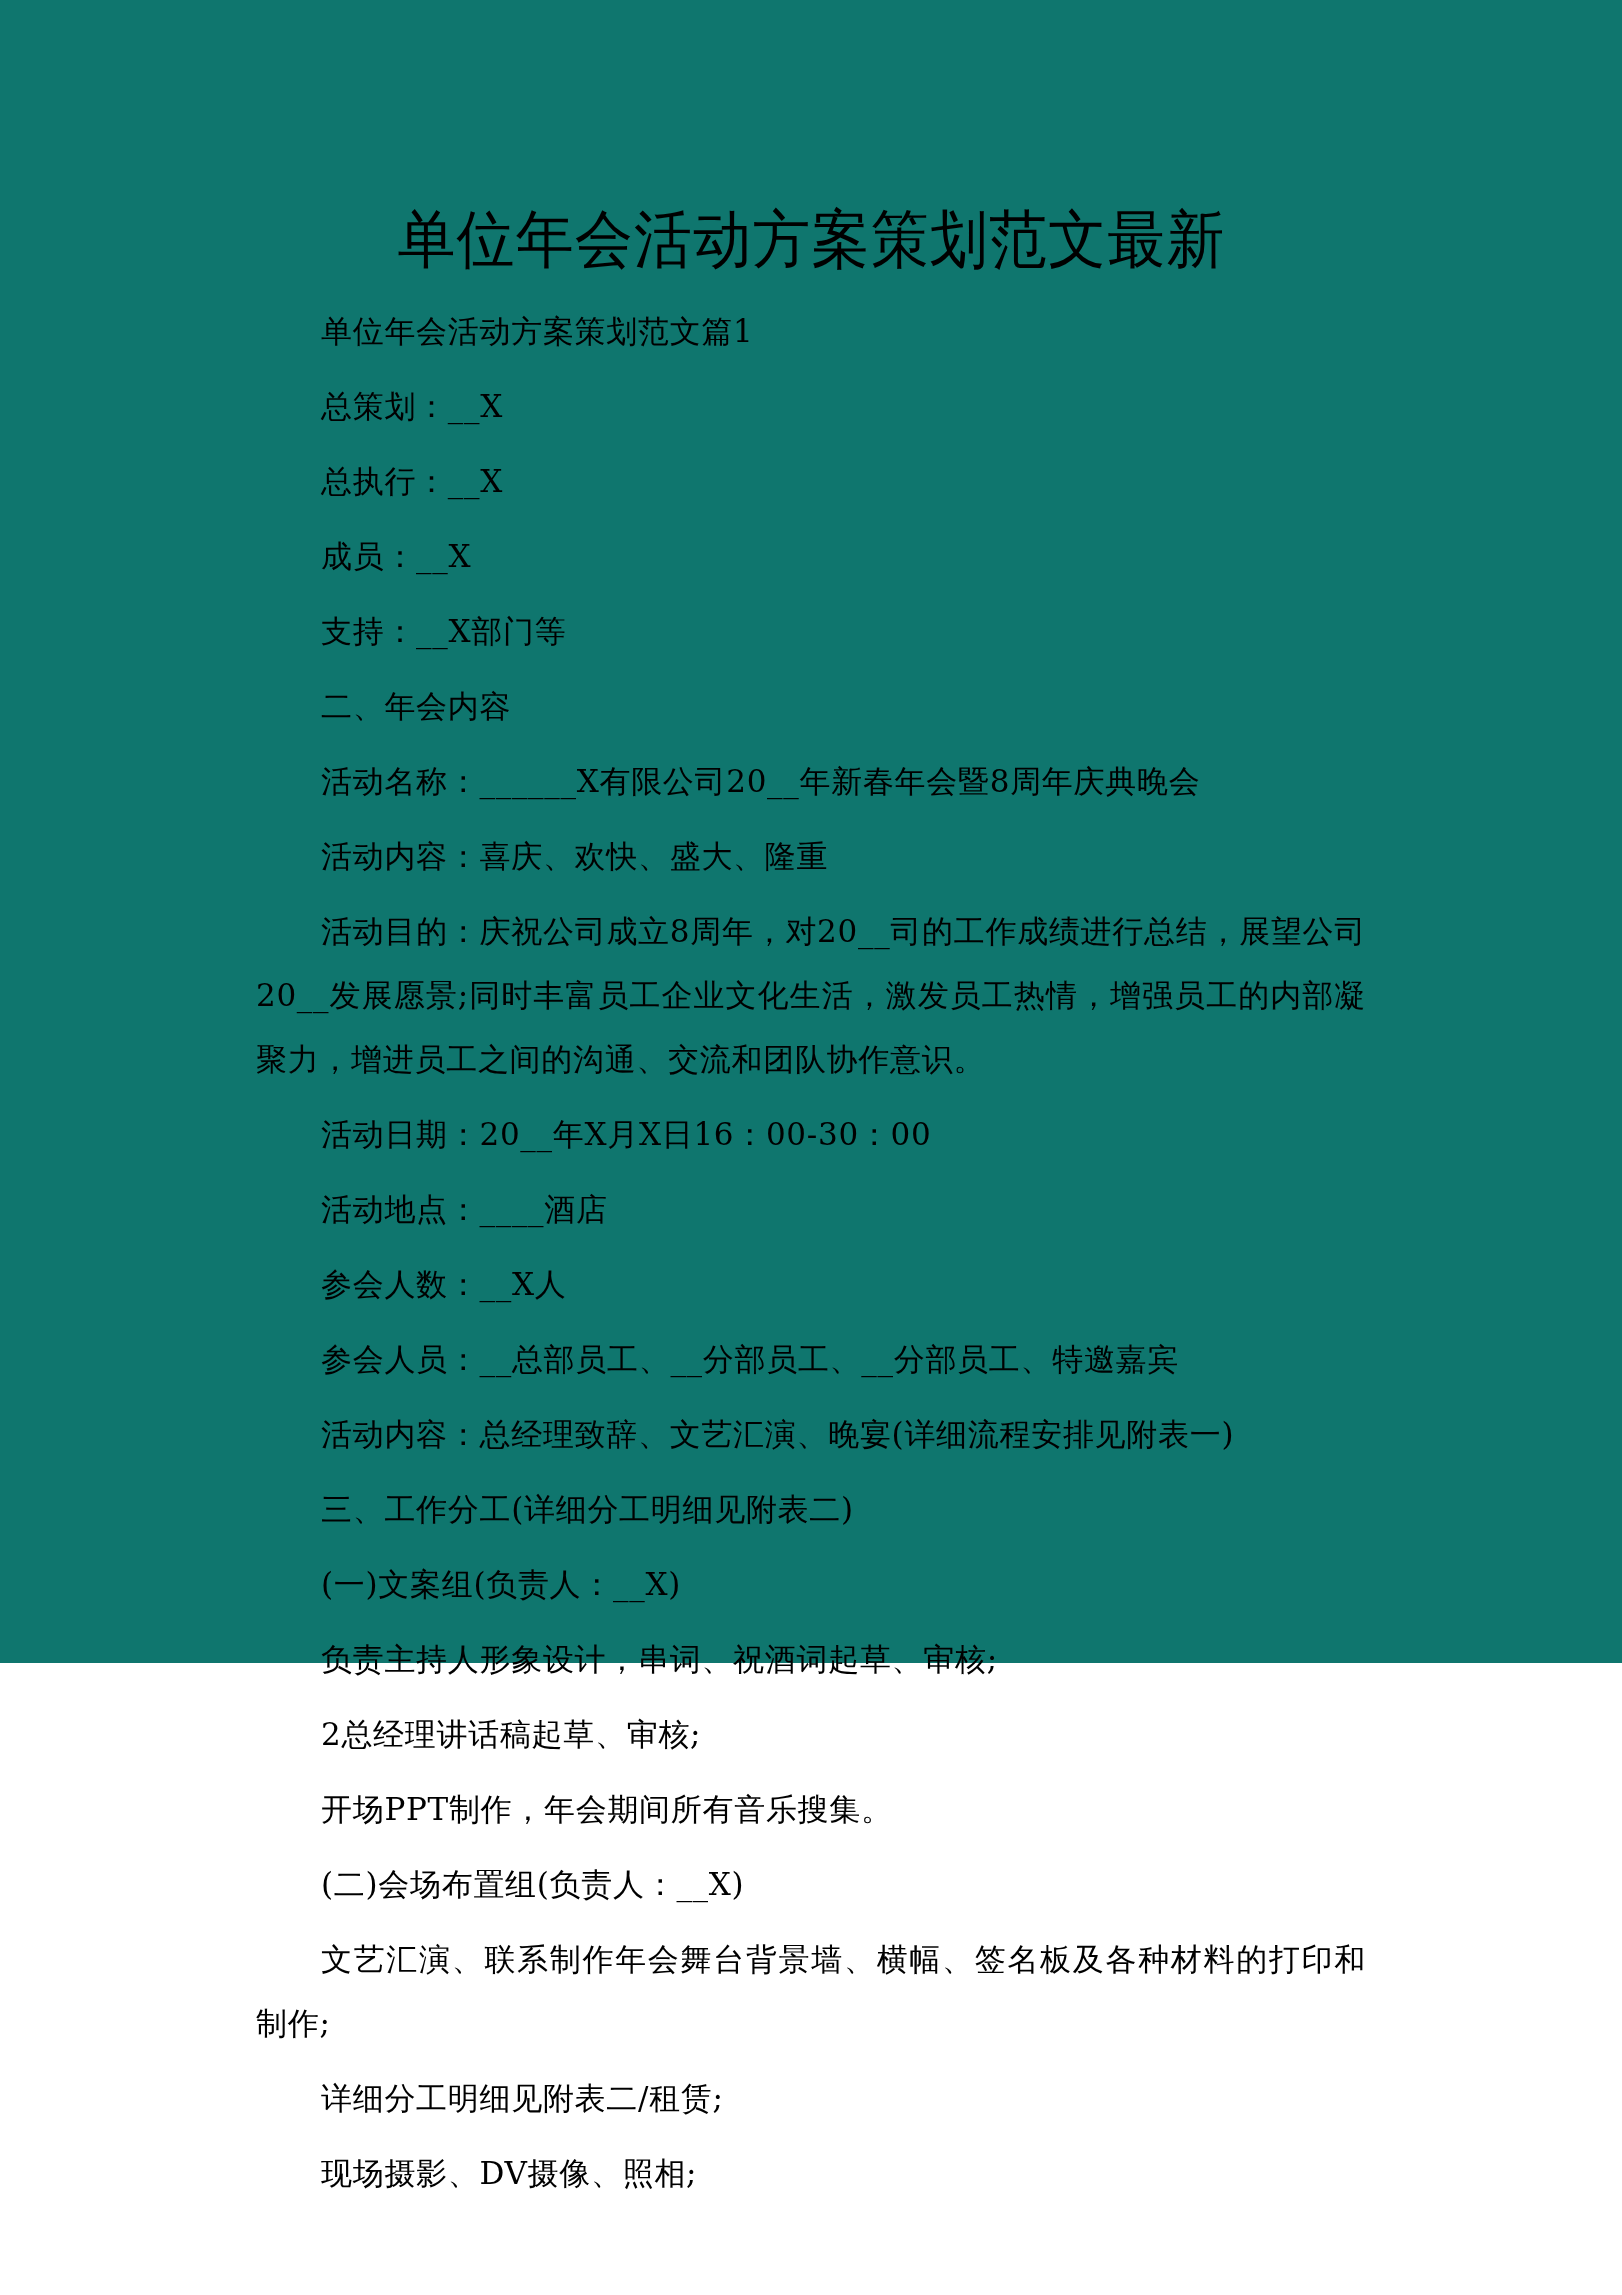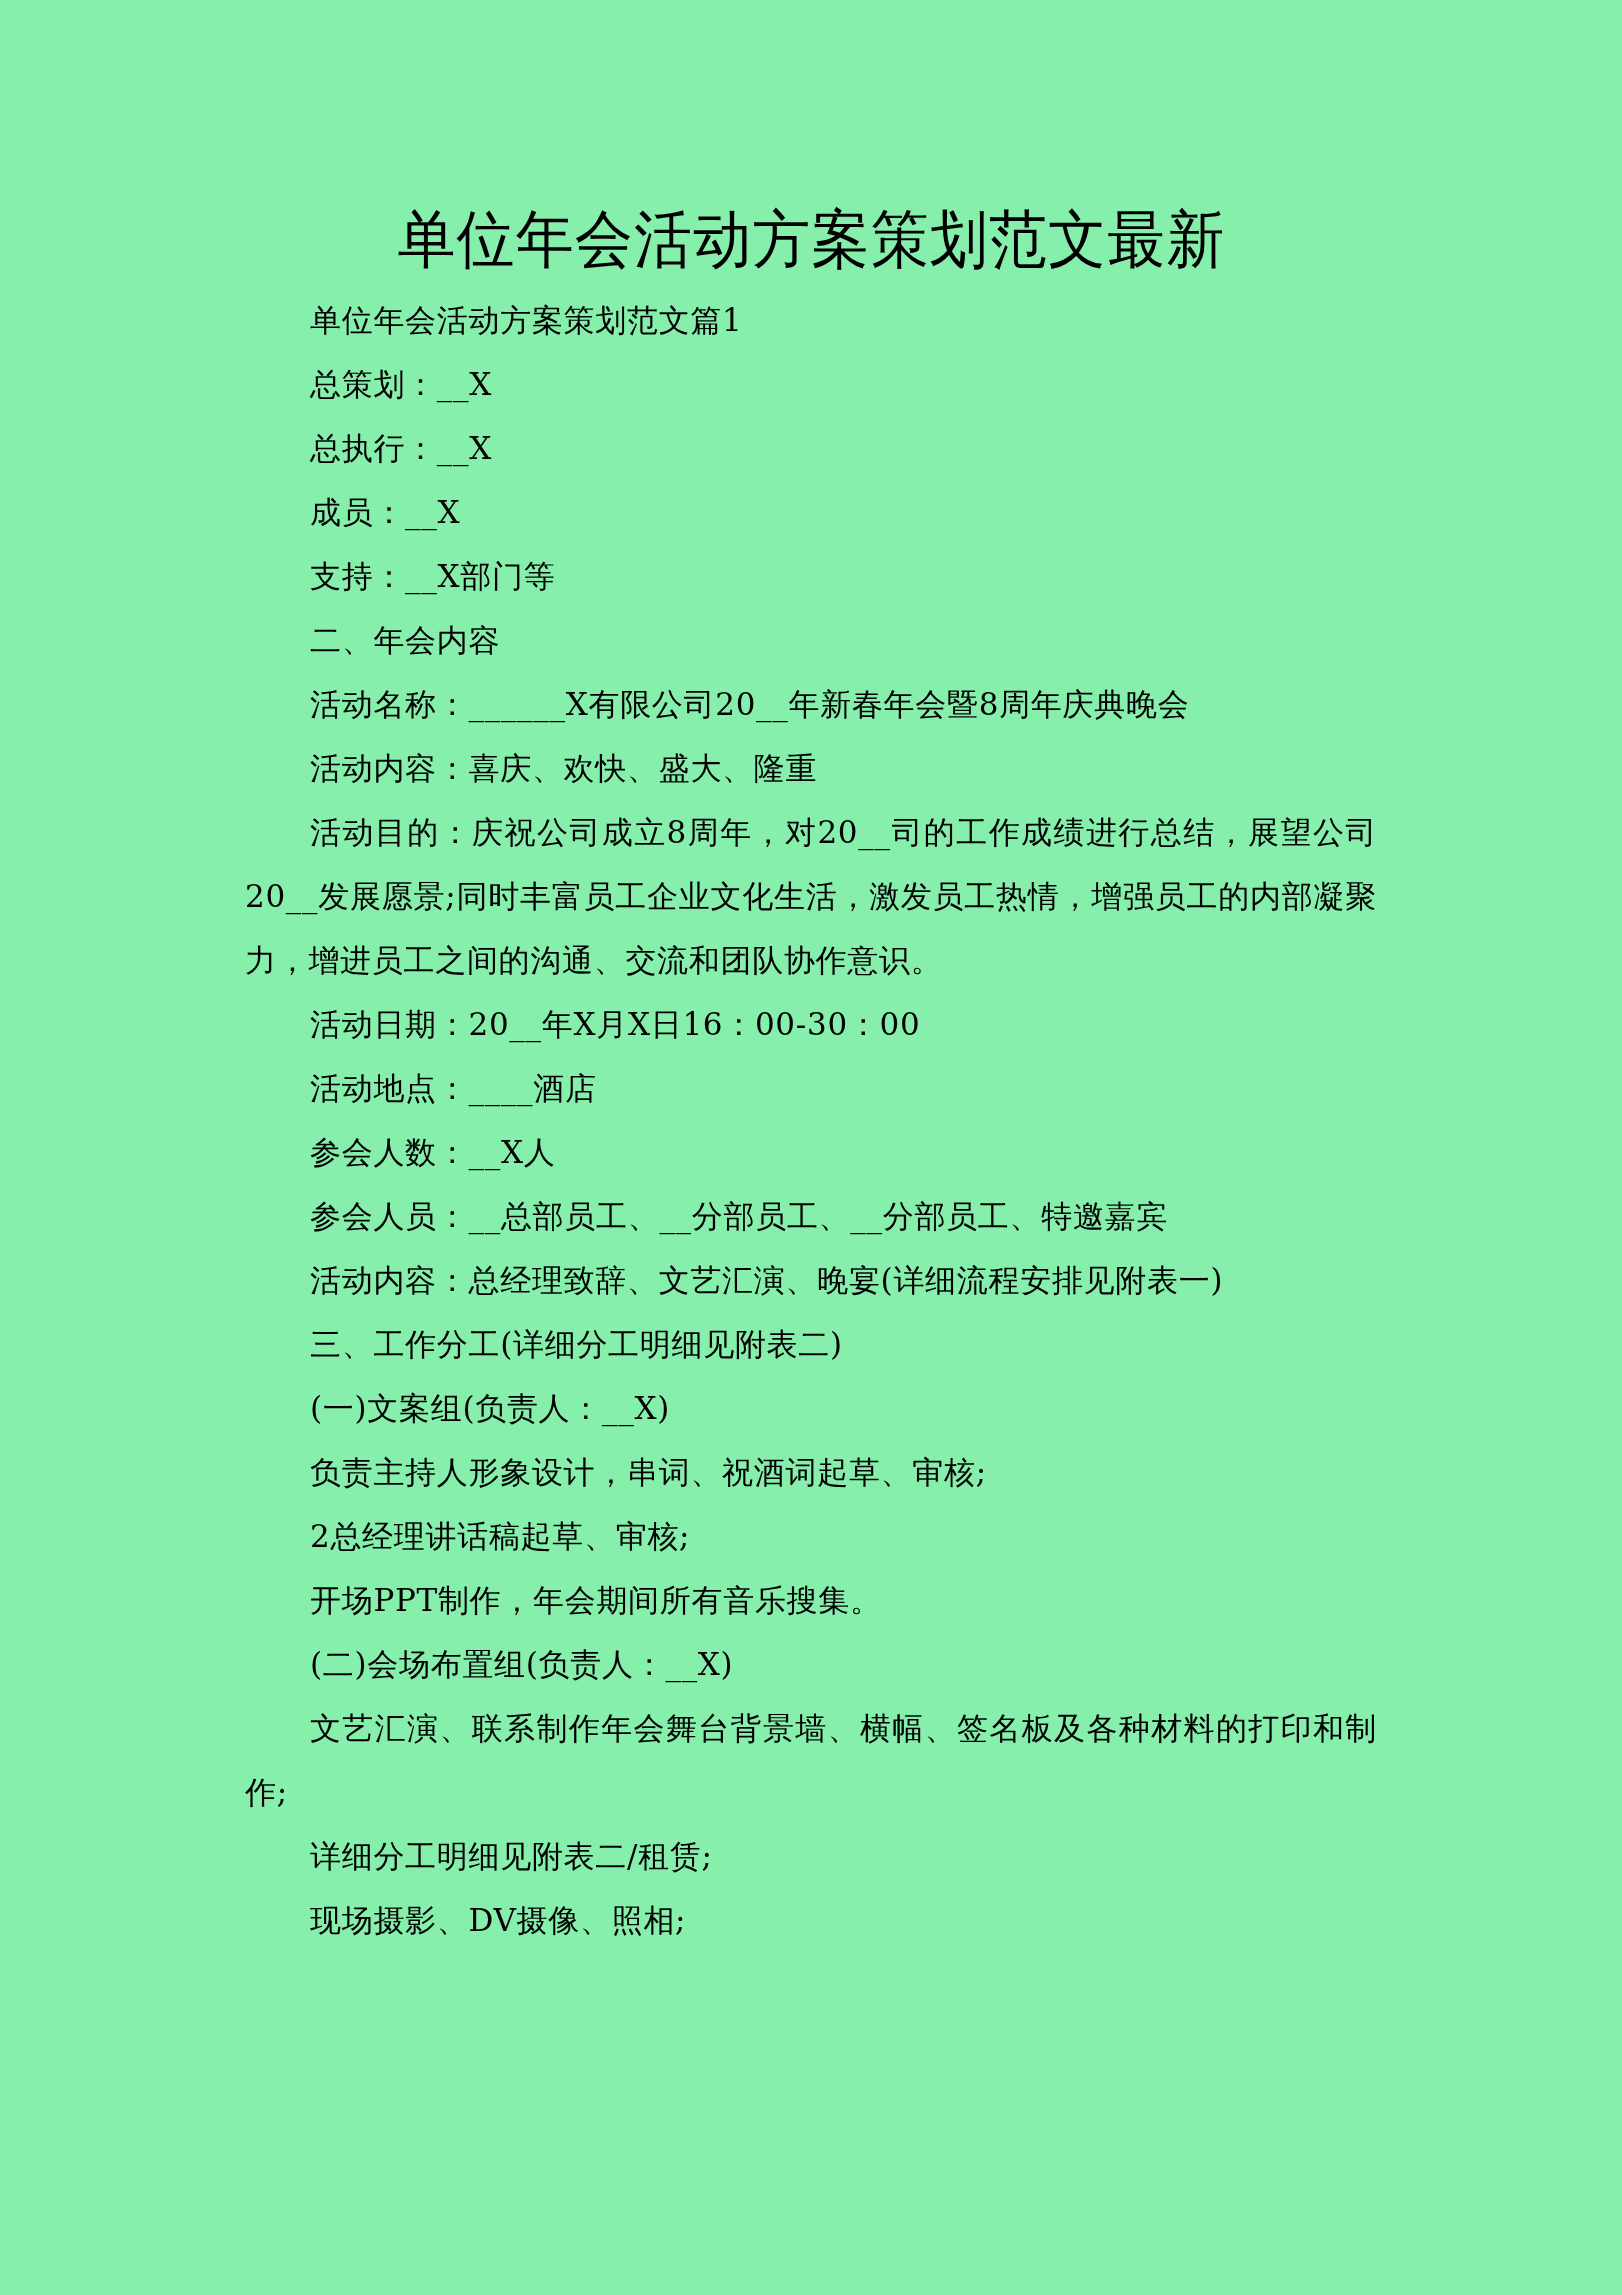--- a/index.html
+++ b/index.html
@@ -1,22 +1,22 @@
 <!DOCTYPE html>
 <html style="font-size:10.5px"><head>
   <meta charset="utf-8">
   <style>
     html, body { margin: 0; padding: 0; background: #ffffff; }
     body { width: 1623px; height: 2295px; position: relative; overflow: hidden;
            font-family: "DejaVu Serif", "Liberation Serif", serif; color: #000; }
-    .page { position: absolute; left: 0; top: 0; width: 1623px; height: 2295px; background: #86efac; }
+    .page { position: absolute; left: 0; top: 0; width: 1623px; height: 1663px; background: #0f766e; }
     .title { position: absolute; left: 0; width: 1623px; top: 200px; text-align: center;
              font-size: 63px; line-height: 79px; letter-spacing: 1.3px; transform: scaleX(0.92); }
     .body { position: absolute; left: 245px; top: 288px; width: 1132px; }
-    .p { font-size: 31px; line-height: 64px; margin: 0; text-indent: 65px;
+    .p { font-size: 31px; line-height: 64px; margin: 11px; text-indent: 65px;
          text-align: justify; letter-spacing: 0.7px; white-space: normal; }
   </style>
 </head>
 <body>
 
 <div class="page">
   <div class="title">单位年会活动方案策划范文最新</div>
   <div class="body">
     <p class="p">单位年会活动方案策划范文篇1</p>
     <p class="p">总策划：__X</p>

